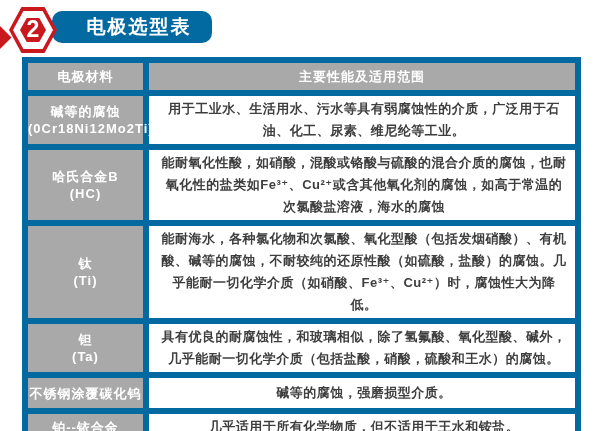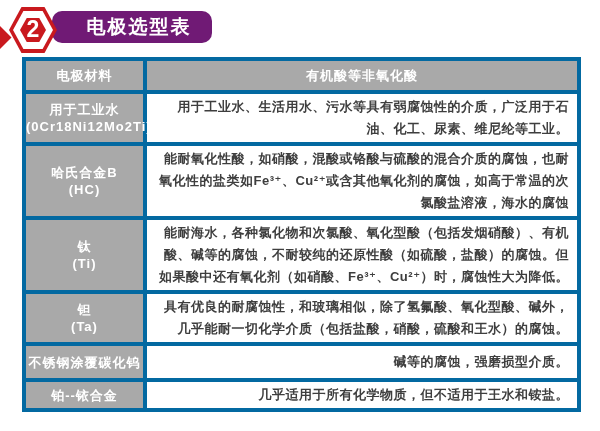--- a/index.html
+++ b/index.html
@@ -40,21 +40,21 @@
     display: flex; align-items: center; justify-content: center;
   }
   .badge .num {
     color: #ffffff; font-size: 23px; font-weight: bold; line-height: 1;
     padding-bottom: 2px;
   }
 
   .banner {
     position: absolute; left: 52px; top: 11px;
     width: 160px; height: 32px;
-    background: #701a75;
+    background: #0369a1;
     border-radius: 10px;
     display: flex; align-items: center; justify-content: center;
     z-index: 2;
   }
   .banner .title {
     color: #ffffff; font-size: 19px; font-weight: bold;
     letter-spacing: 2px; padding-left: 14px;
   }
 
   
@@ -62,21 +62,21 @@
     position: absolute; left: 22px; top: 57px;
     width: 559px;
     border-collapse: collapse;
     table-layout: fixed;
     border: 2px solid #565656;
     border-top-width: 3px;
   }
   table.sel col.c1 { width: 121px; }
 
   table.sel th, table.sel td {
-    border: 4px solid #0369a1;
+    border: 6px solid #0369a1;
     vertical-align: middle;
   }
 
   th.head {
     background: #a9a9a9;
     color: #ffffff;
     font-size: 13px;
     font-weight: bold;
     text-align: center;
     letter-spacing: 1px;
@@ -92,21 +92,21 @@
     letter-spacing: 1px;
   }
 
   td.desc {
     background: #ffffff;
     color: #3e3e3e;
     font-size: 13px;
     font-weight: bold;
     line-height: 22px;
     padding: 2px 8px 2px 12px;
-    text-align: right;
+    text-align: center;
     letter-spacing: 0.5px;
   }
 
   tr.hrow  { height: 33px; }
   tr.r0 { height: 47px; }
   tr.r1 { height: 44px; }
   tr.r2 { height: 68px; }
   tr.r3 { height: 72px; }
   tr.r4 { height: 48px; }
   tr.r5 { height: 36px; }
@@ -130,44 +130,44 @@
 </div>
 
 <table class="sel">
   <colgroup>
       <col class="c1">
       <col>
     </colgroup>
   <thead>
     <tr class="hrow">
       <th class="head">电极材料</th>
-      <th class="head">有机酸等非氧化酸</th>
+      <th class="head">主要性能及适用范围</th>
     </tr>
   </thead>
   <tbody>
     <tr class="r0">
       <td class="mat">
-        <div>用于工业水</div>
+        <div>碱等的腐蚀</div>
         <div>(0Cr18Ni12Mo2Ti)</div>
       </td>
       <td class="desc">用于工业水、生活用水、污水等具有弱腐蚀性的介质，广泛用于石油、化工、尿素、维尼纶等工业。</td>
     </tr>
     <tr class="r2">
       <td class="mat">
         <div>哈氏合金B</div>
         <div>(HC)</div>
       </td>
       <td class="desc">能耐氧化性酸，如硝酸，混酸或铬酸与硫酸的混合介质的腐蚀，也耐氧化性的盐类如Fe³⁺、Cu²⁺或含其他氧化剂的腐蚀，如高于常温的次氯酸盐溶液，海水的腐蚀</td>
     </tr>
     <tr class="r3">
       <td class="mat">
         <div>钛</div>
         <div>(Ti)</div>
       </td>
-      <td class="desc">能耐海水，各种氯化物和次氯酸、氧化型酸（包括发烟硝酸）、有机酸、碱等的腐蚀，不耐较纯的还原性酸（如硫酸，盐酸）的腐蚀。但如果酸中还有氧化剂（如硝酸、Fe³⁺、Cu²⁺）时，腐蚀性大为降低。</td>
+      <td class="desc">能耐海水，各种氯化物和次氯酸、氧化型酸（包括发烟硝酸）、有机酸、碱等的腐蚀，不耐较纯的还原性酸（如硫酸，盐酸）的腐蚀。几乎能耐一切化学介质（如硝酸、Fe³⁺、Cu²⁺）时，腐蚀性大为降低。</td>
     </tr>
     <tr class="r4">
       <td class="mat">
         <div>钽</div>
         <div>(Ta)</div>
       </td>
       <td class="desc">具有优良的耐腐蚀性，和玻璃相似，除了氢氟酸、氧化型酸、碱外，几乎能耐一切化学介质（包括盐酸，硝酸，硫酸和王水）的腐蚀。</td>
     </tr>
     <tr class="r5">
       <td class="mat">

